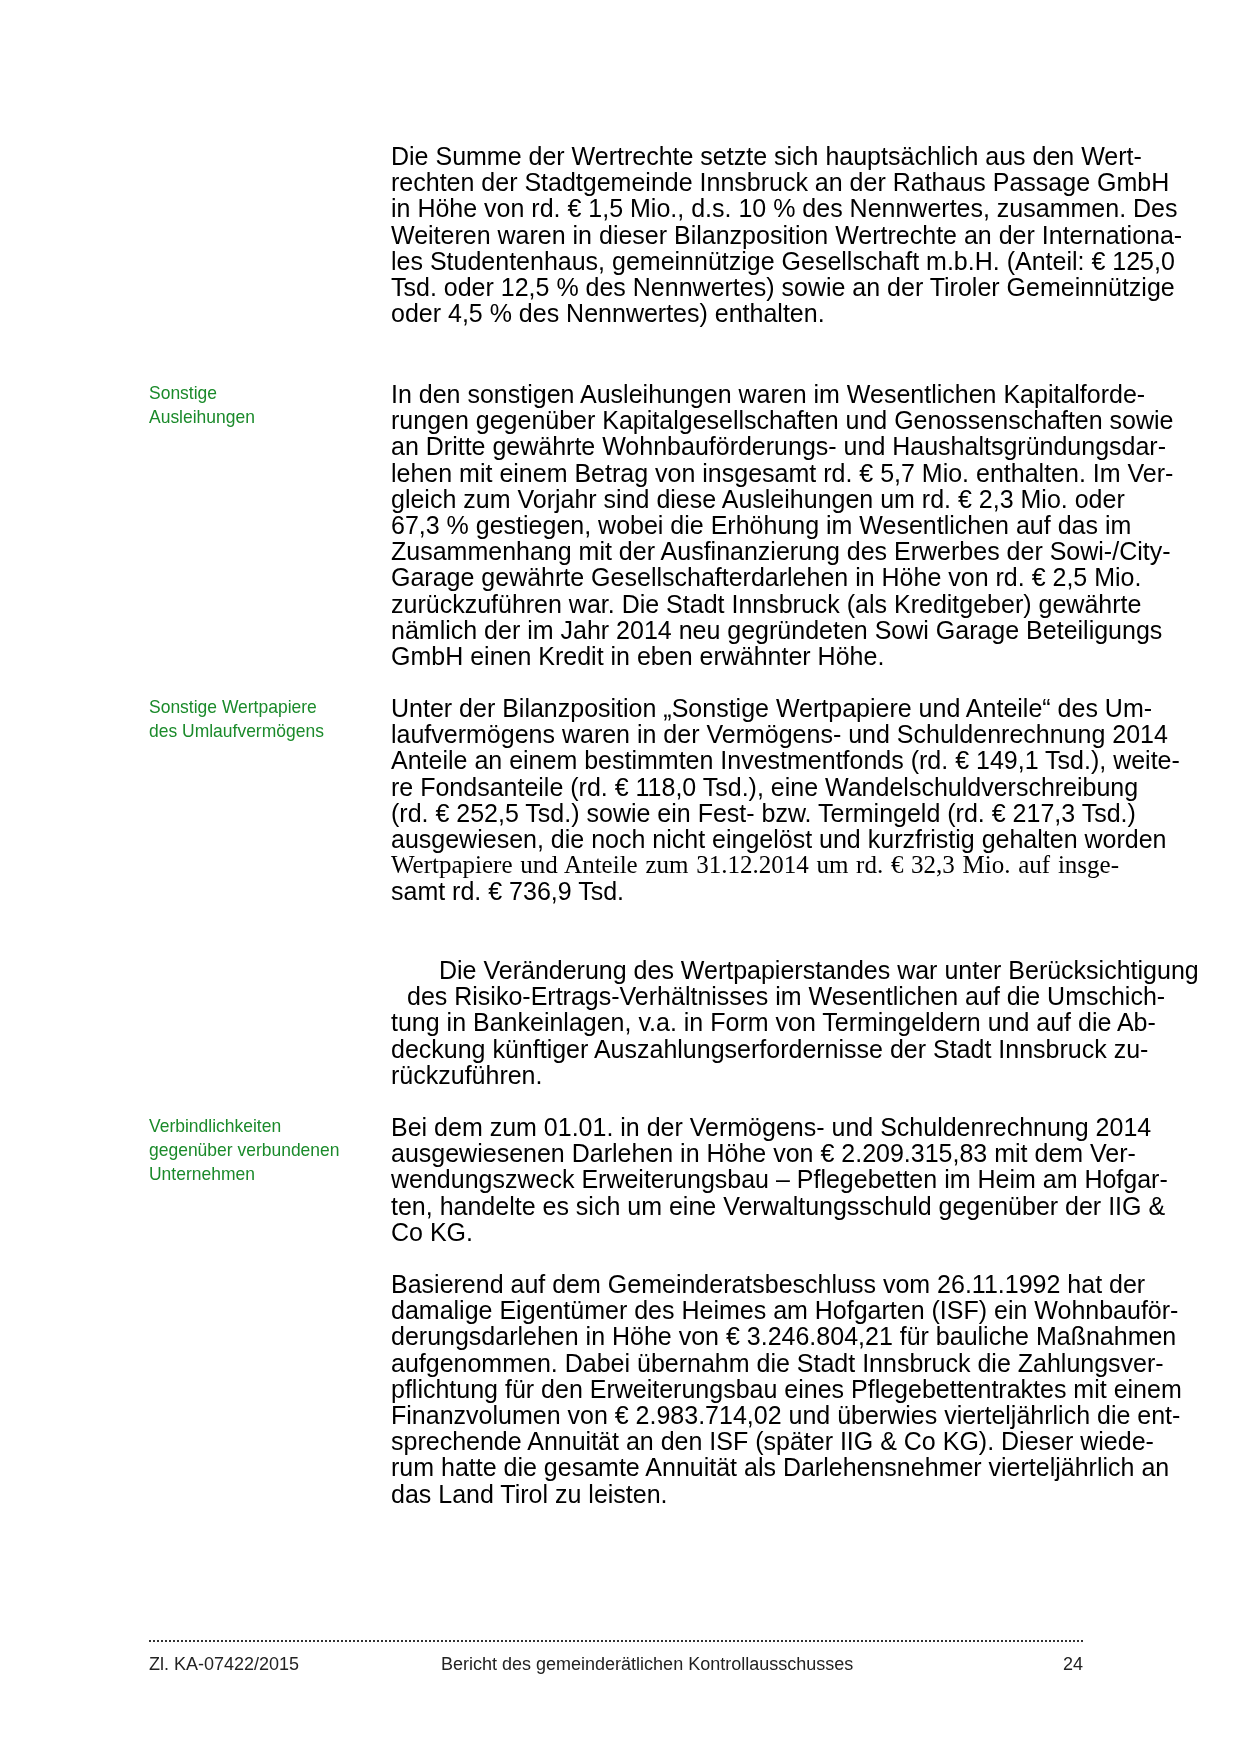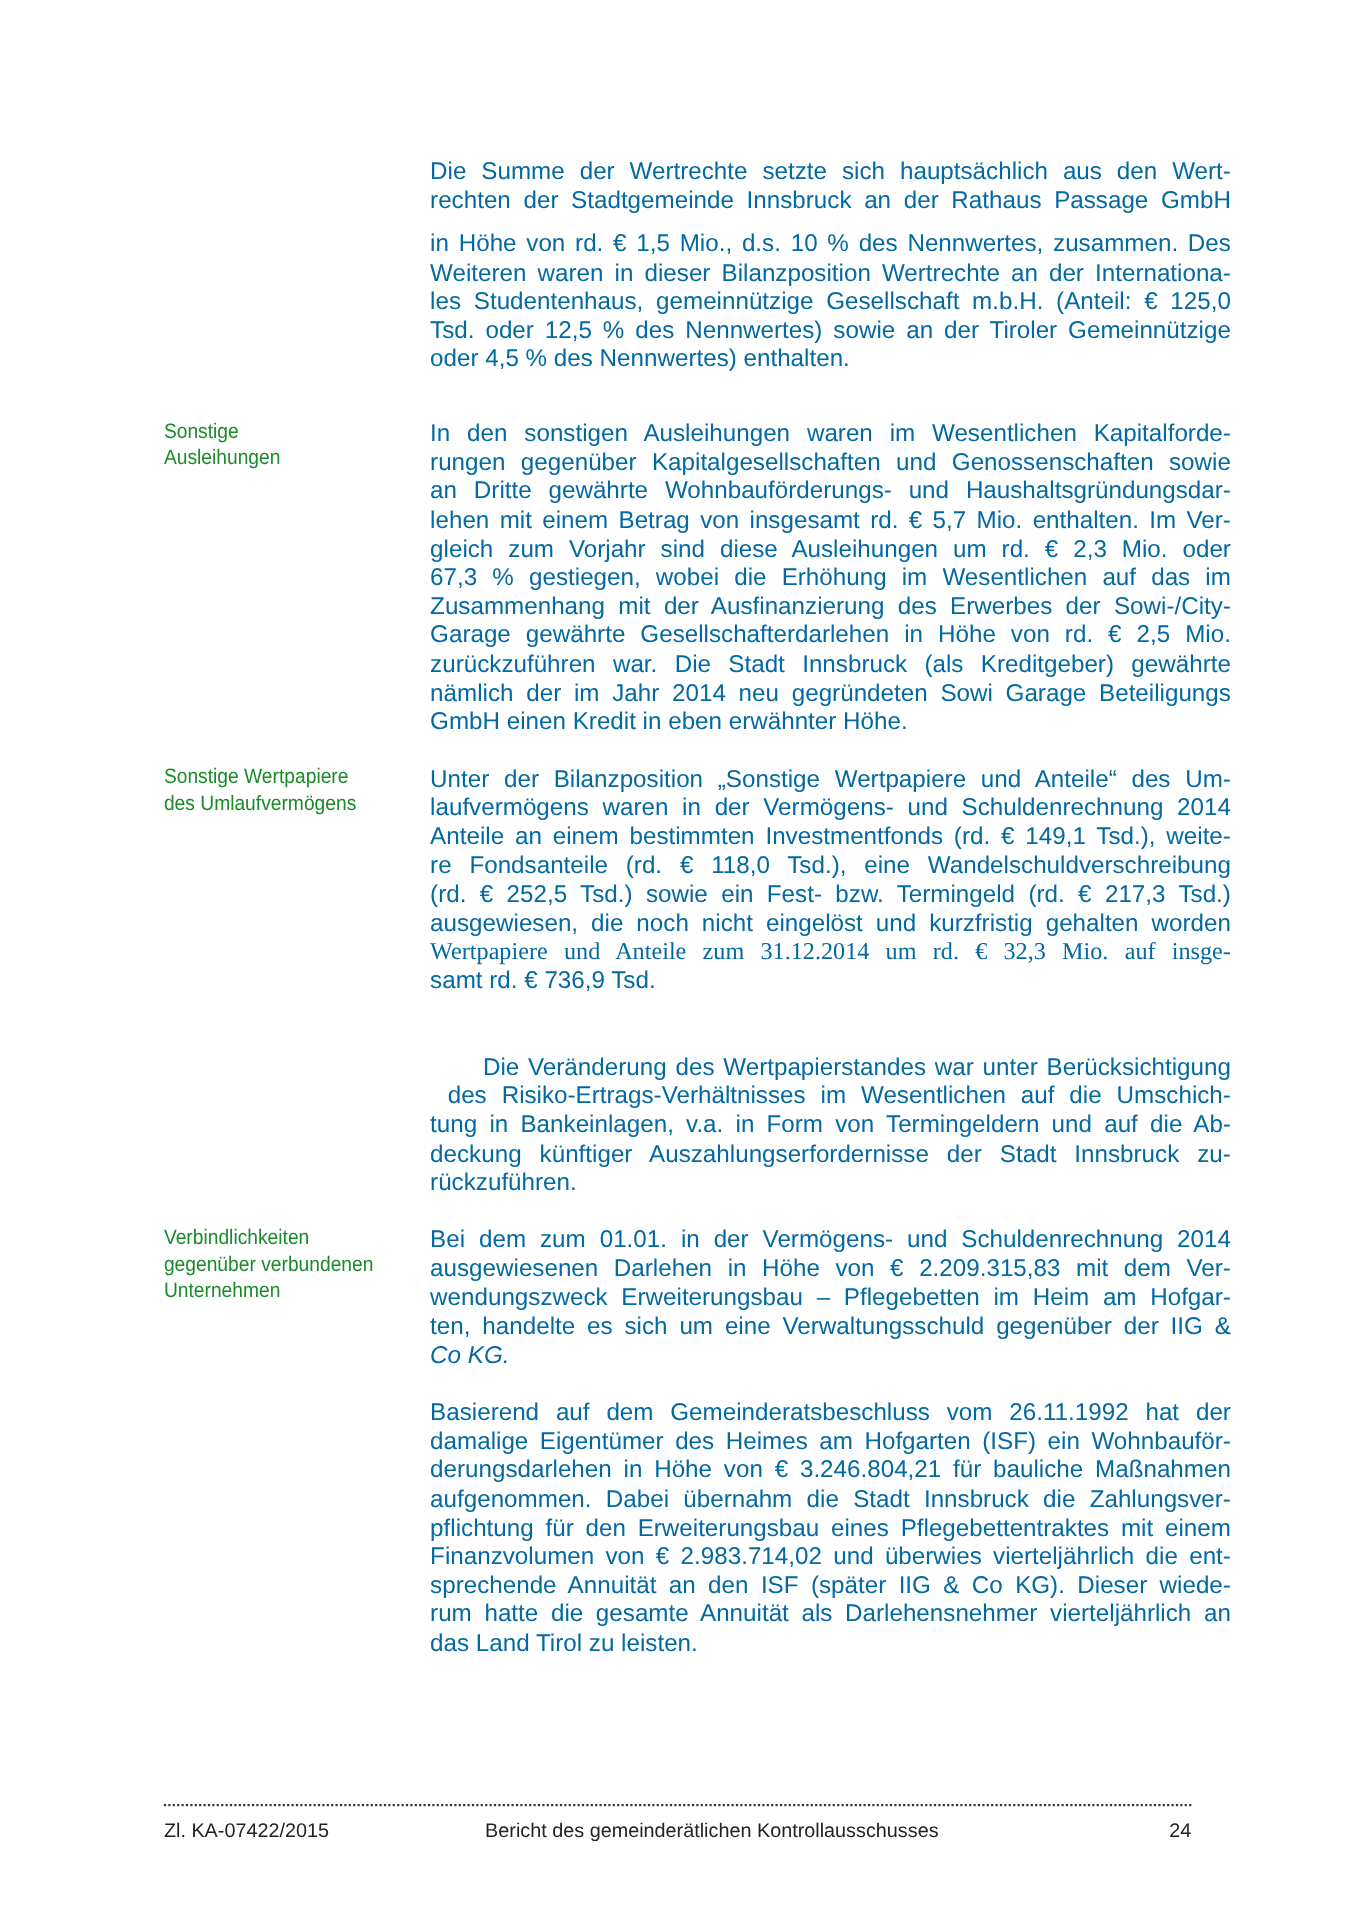--- a/index.html
+++ b/index.html
@@ -29,25 +29,25 @@
       line-height: 24px;
       color: #1a8a2a;
       transform: scaleX(0.92);
       transform-origin: left top;
       white-space: nowrap;
     }
     .body-text {
       position: absolute;
       left: 391px;
       width: 728px;
-      font-size: 22px;
+      font-size: 25px;
       line-height: 26.2px;
       text-align: justify;
       hyphens: manual;
-      color: #0369a1;
+      color: #000000;
     }
     .body-text .ln {
       display: block;
       text-align: justify;
       text-align-last: justify;
       white-space: nowrap;
       transform-origin: left top;
     }
     .body-text .ln.last {
       text-align-last: left;
@@ -74,21 +74,21 @@
     .footer .pageno { position: absolute; right: 0; top: 0; }
   </style>
 </head>
 <body>
 
 <div class="page">
 
   <div class="body-text" style="top:143px;">
     <span class="ln" style="display: block; text-align: justify; text-align-last: justify;">Die Summe der Wertrechte setzte sich hauptsächlich aus den Wert-</span>
     <span class="ln" style="display: block; text-align: justify; text-align-last: justify;">rechten der Stadtgemeinde Innsbruck an der Rathaus Passage GmbH</span>
-    <span class="ln" style="display: block; text-align: justify; text-align-last: justify; margin-top: 13px;">in Höhe von rd. € 1,5 Mio., d.s. 10 % des Nennwertes, zusammen. Des</span>
+    <span class="ln" style="display: block; text-align: justify; text-align-last: justify;">in Höhe von rd. € 1,5 Mio., d.s. 10 % des Nennwertes, zusammen. Des</span>
     <span class="ln" style="display: block; text-align: justify; text-align-last: justify;">Weiteren waren in dieser Bilanzposition Wertrechte an der Internationa-</span>
     <span class="ln" style="display: block; text-align: justify; text-align-last: justify;">les Studentenhaus, gemeinnützige Gesellschaft m.b.H. (Anteil: € 125,0</span>
     <span class="ln" style="display: block; text-align: justify; text-align-last: justify;">Tsd. oder 12,5 % des Nennwertes) sowie an der Tiroler Gemeinnützige</span>
     <span class="ln last" style="display: block; text-align: center; text-align-last: left;">oder 4,5 % des Nennwertes) enthalten.</span>
   </div>
 
   <div class="margin-label" style="top:381px;">
     <div>Sonstige</div>
     <div>Ausleihungen</div>
   </div>
@@ -131,21 +131,21 @@
   <div class="margin-label" style="top:1114px;">
     <div>Verbindlichkeiten</div>
     <div>gegenüber verbundenen</div>
     <div>Unternehmen</div>
   </div>
   <div class="body-text" style="top:1114px;">
     <span class="ln" style="display: block; text-align: justify; text-align-last: justify;">Bei dem zum 01.01. in der Vermögens- und Schuldenrechnung 2014</span>
     <span class="ln" style="display: block; text-align: justify; text-align-last: justify;">ausgewiesenen Darlehen in Höhe von € 2.209.315,83 mit dem Ver-</span>
     <span class="ln" style="display: block; text-align: justify; text-align-last: justify;">wendungszweck Erweiterungsbau – Pflegebetten im Heim am Hofgar-</span>
     <span class="ln" style="display: block; text-align: justify; text-align-last: justify;">ten, handelte es sich um eine Verwaltungsschuld gegenüber der IIG &amp;</span>
-    <span class="ln last" style="display: block; text-align: right; text-align-last: left; font-style: italic;">Co KG.</span>
+    <span class="ln last" style="display: block; text-align: right; text-align-last: left;">Co KG.</span>
   </div>
   <div class="body-text" style="top:1271px;">
     <span class="ln" style="display: block; text-align: justify; text-align-last: justify;">Basierend auf dem Gemeinderatsbeschluss vom 26.11.1992 hat der</span>
     <span class="ln" style="display: block; text-align: justify; text-align-last: justify;">damalige Eigentümer des Heimes am Hofgarten (ISF) ein Wohnbauför-</span>
     <span class="ln" style="display: block; text-align: justify; text-align-last: justify;">derungsdarlehen in Höhe von € 3.246.804,21 für bauliche Maßnahmen</span>
     <span class="ln" style="display: block; text-align: justify; text-align-last: justify;">aufgenommen. Dabei übernahm die Stadt Innsbruck die Zahlungsver-</span>
     <span class="ln" style="display: block; text-align: justify; text-align-last: justify;">pflichtung für den Erweiterungsbau eines Pflegebettentraktes mit einem</span>
     <span class="ln" style="display: block; text-align: justify; text-align-last: justify;">Finanzvolumen von € 2.983.714,02 und überwies vierteljährlich die ent-</span>
     <span class="ln" style="display: block; text-align: justify; text-align-last: justify;">sprechende Annuität an den ISF (später IIG &amp; Co KG). Dieser wiede-</span>
     <span class="ln" style="display: block; text-align: justify; text-align-last: justify;">rum hatte die gesamte Annuität als Darlehensnehmer vierteljährlich an</span>

